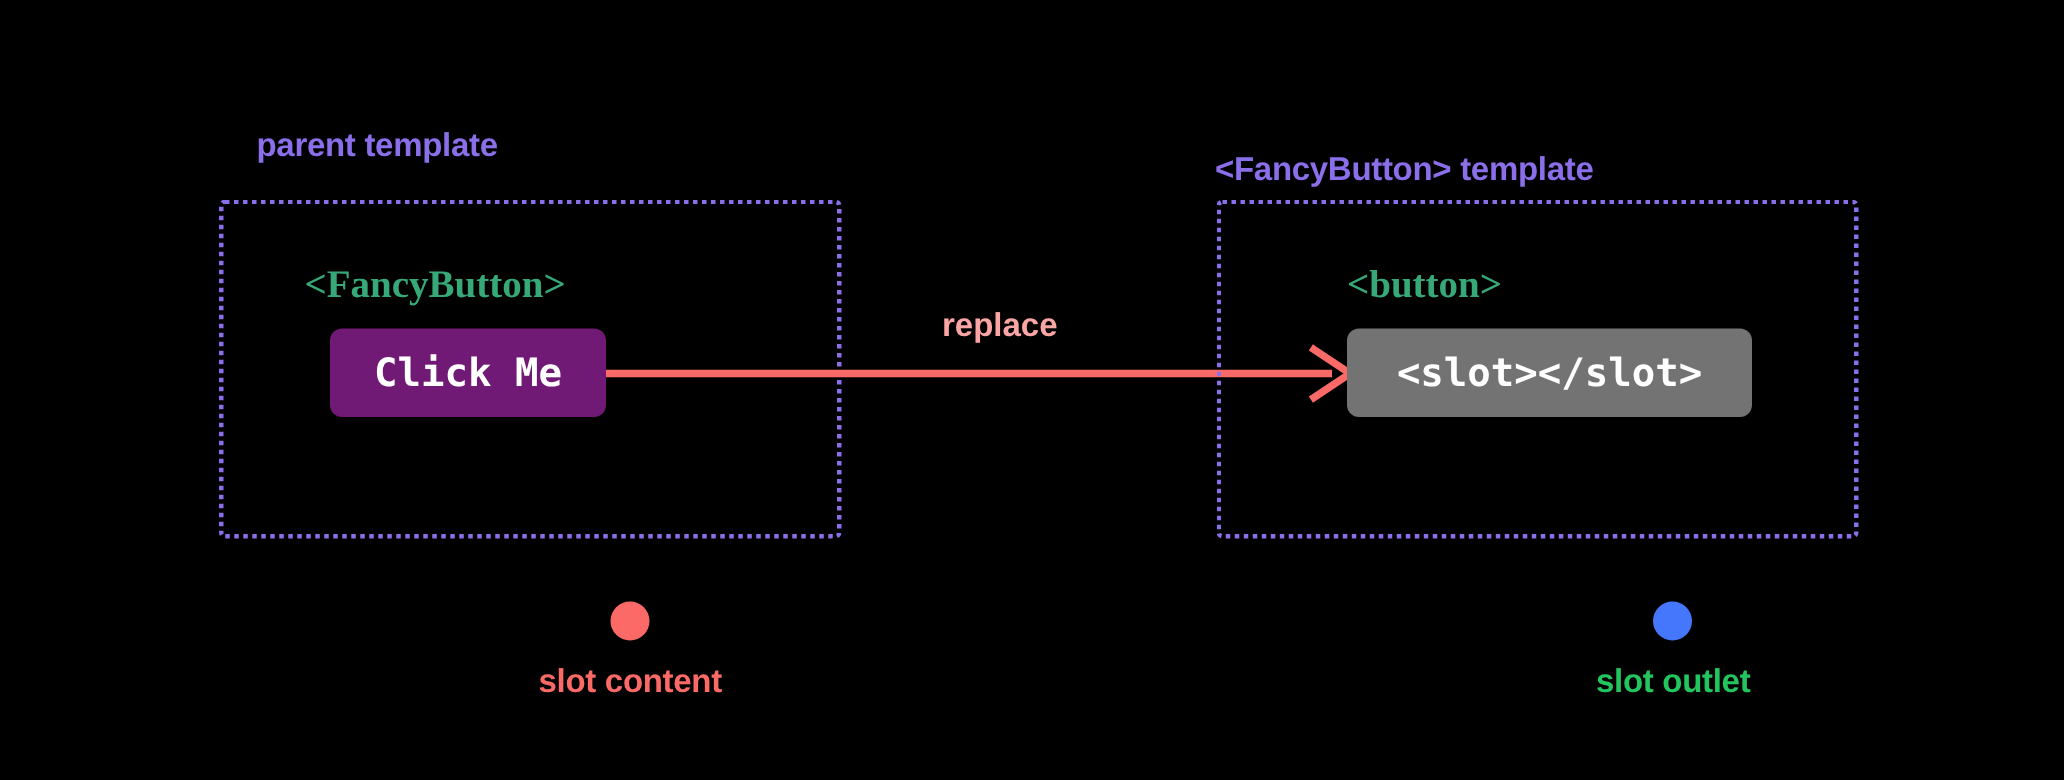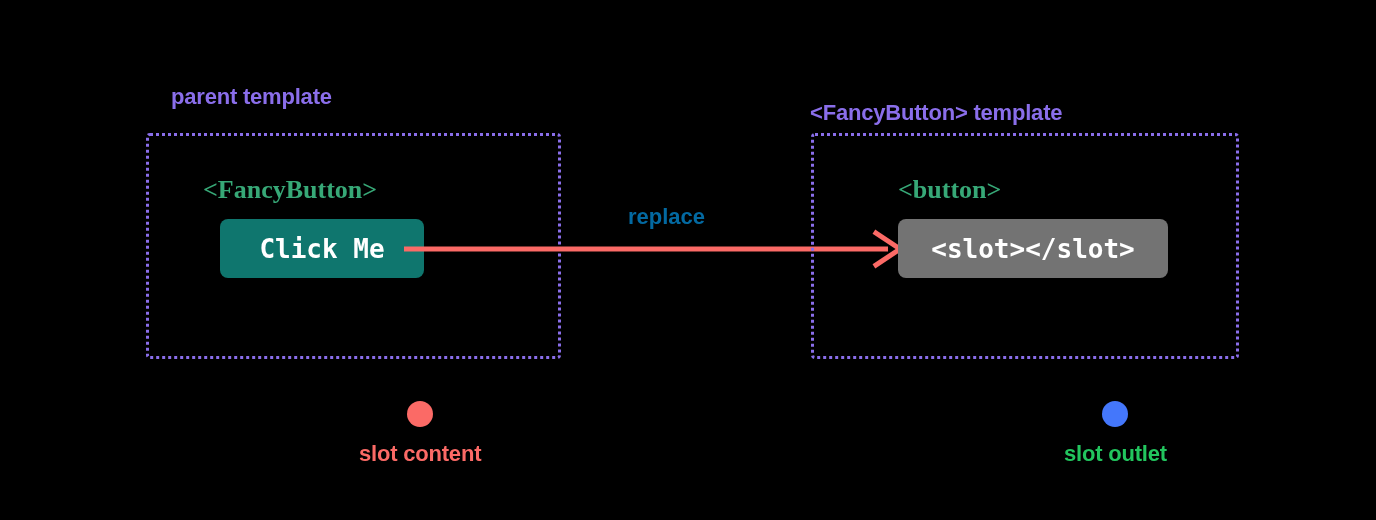--- a/index.html
+++ b/index.html
@@ -67,22 +67,22 @@
     justify-content: center;
     border-radius: 8px;
     font-family: "DejaVu Sans Mono", "Liberation Mono", monospace;
     font-weight: bold;
     font-size: 26px;
     color: #ffffff;
     box-sizing: border-box;
     white-space: pre;
   }
   #pill-slot-content {
-    left: 220px; top: 219px; width: 204px; height: 59px;
-    background: #0f766e;
+    left: 220px; top: 219px; width: 184px; height: 59px;
+    background: #701a75;
   }
   #pill-slot-outlet {
     left: 898px; top: 219px; width: 270px; height: 59px;
     background: #737373;
   }
 
   
   #arrow-wrap {
     position: absolute;
     left: 404px;
@@ -92,21 +92,21 @@
   }
   #arrow-wrap svg { display: block; }
 
   #arrow-label {
     position: absolute;
     left: 628px;
     top: 204px;
     font-family: "Liberation Sans", sans-serif;
     font-weight: bold;
     font-size: 22px;
-    color: #0369a1;
+    color: #fca5a5;
     white-space: nowrap;
   }
 
   
   .legend-item {
     position: absolute;
     display: flex;
     align-items: center;
     gap: 14px;
     flex-direction: column;

